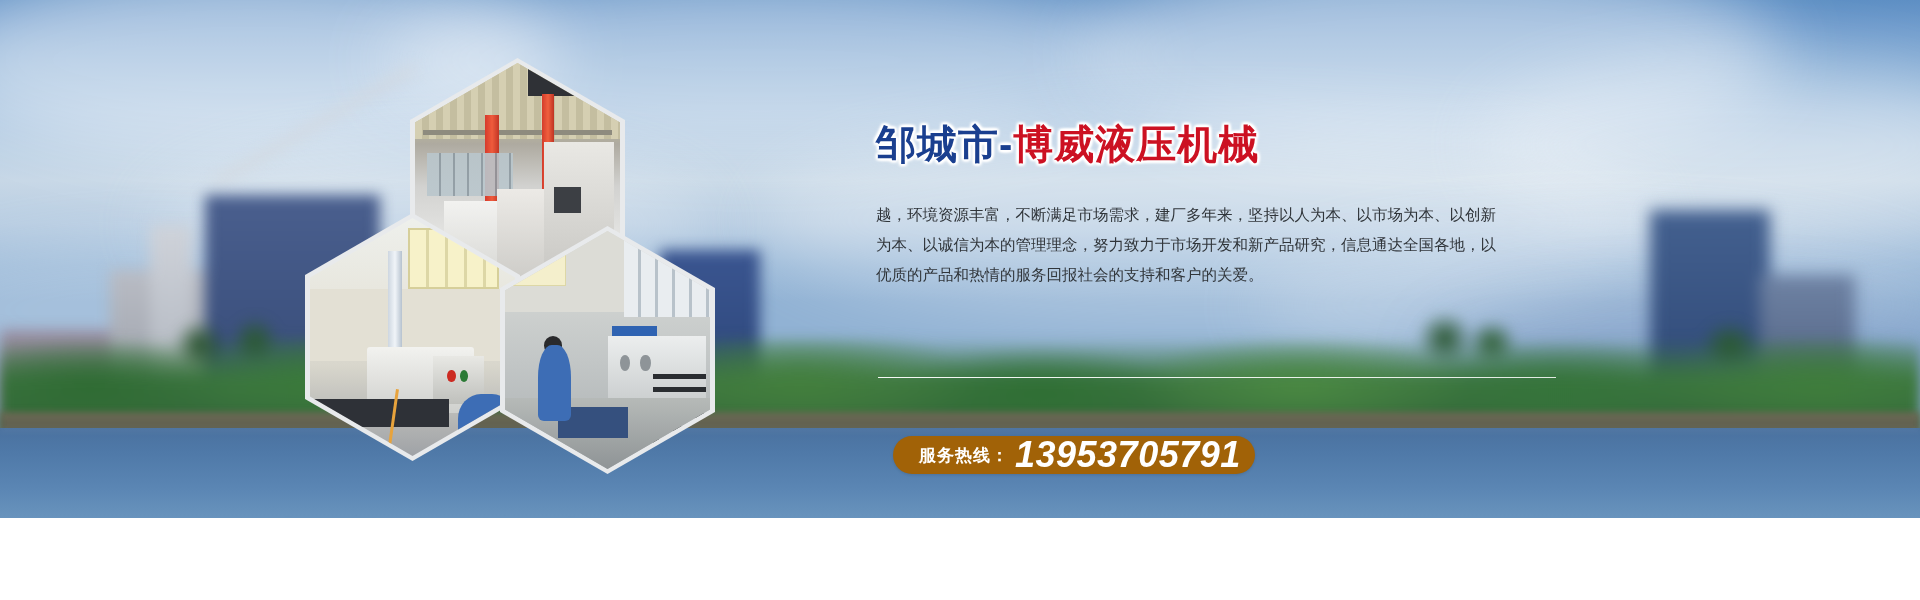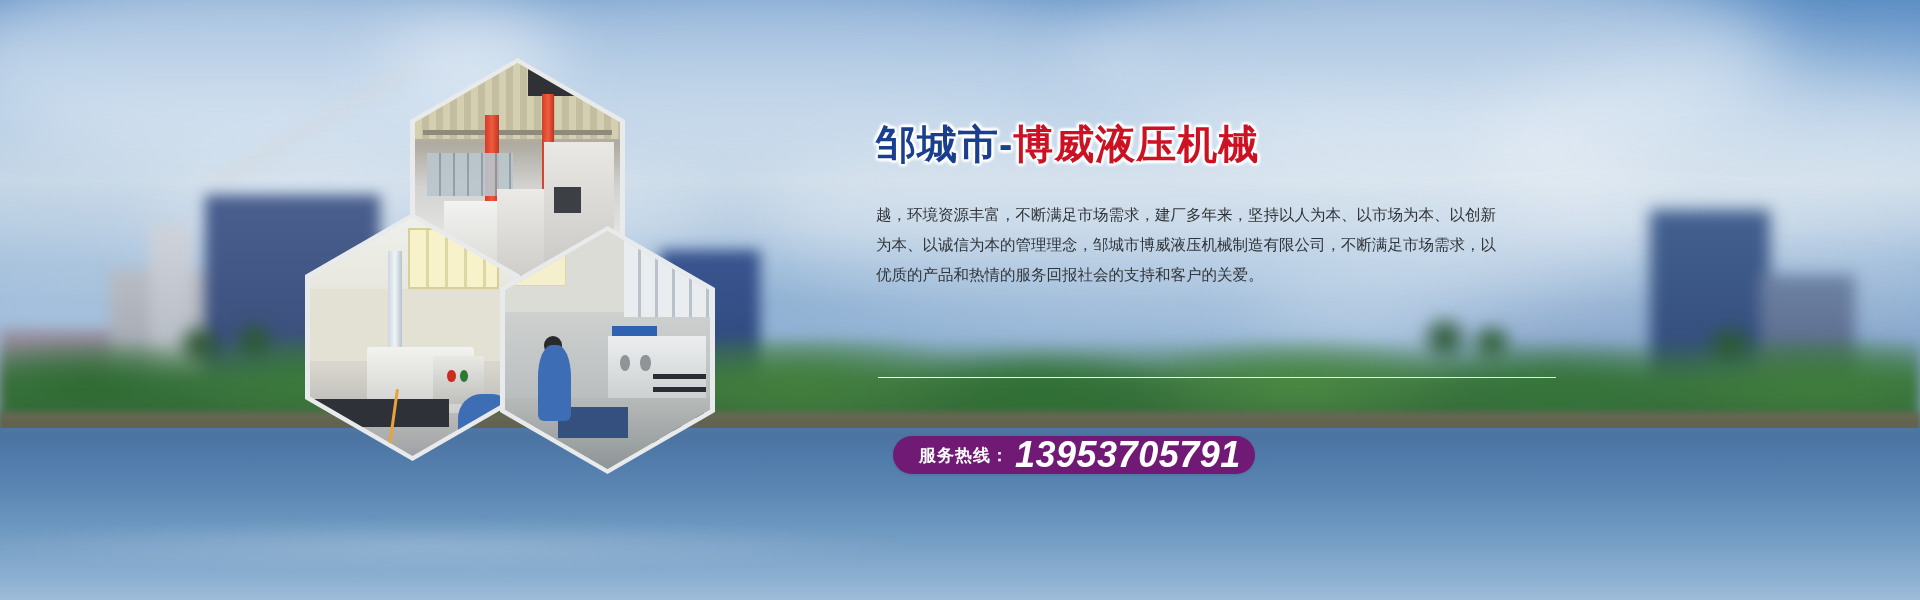--- a/index.html
+++ b/index.html
@@ -5,21 +5,21 @@
   * { box-sizing: border-box; margin: 0; padding: 0; }
   html, body {
     width: 1920px; height: 600px;
     overflow: hidden;
     font-family: "Liberation Sans", "DejaVu Sans", sans-serif;
   }
 
   #banner {
     position: relative;
     width: 1920px;
-    height: 600px;
+    height: 518px;
     overflow: hidden;
     background: #8fb4d8;
   }
 
   
   .bg-layer { position: absolute; left: 0; top: 0; width: 1920px; height: 600px; }
 
   
   .sky {
     background:
@@ -239,21 +239,21 @@
   .desc p { margin: 0; white-space: nowrap; }
 
   .divider {
     position:absolute; left:878px; top:377px; width:678px; height:1px;
     background: linear-gradient(to right, rgba(255,255,255,0.95), rgba(255,255,255,0.85));
   }
 
   .hotline {
     position:absolute; left:893px; top:436px;
     width:362px; height:38px;
-    background: #701a75;
+    background: #a16207;
     border-radius: 19px;
     display:flex; align-items:center;
     padding-left: 26px;
     box-shadow: 0 1px 3px rgba(0,0,0,0.12);
   }
   .hotline .hl-label {
     color:#ffffff; font-size:17px; font-weight:bold; letter-spacing:1px;
   }
   .hotline .hl-number {
     color:#ffffff; font-size:36px; font-weight:bold; font-style:italic;
@@ -362,21 +362,21 @@
   </div>
 
   <div class="content">
 
     <div class="title">
       <span class="t-blue">邹城市-</span><span class="t-red">博威液压机械</span>
     </div>
 
     <div class="desc">
       <p>越，环境资源丰富，不断满足市场需求，建厂多年来，坚持以人为本、以市场为本、以创新</p>
-      <p>为本、以诚信为本的管理理念，邹城市博威液压机械制造有限公司，不断满足市场需求，以</p>
+      <p>为本、以诚信为本的管理理念，努力致力于市场开发和新产品研究，信息通达全国各地，以</p>
       <p>优质的产品和热情的服务回报社会的支持和客户的关爱。</p>
     </div>
   </div>
 
   <div class="divider"></div>
 
   <div class="hotline">
     <span class="hl-label">服务热线：</span>
     <span class="hl-number">13953705791</span>
   </div>

